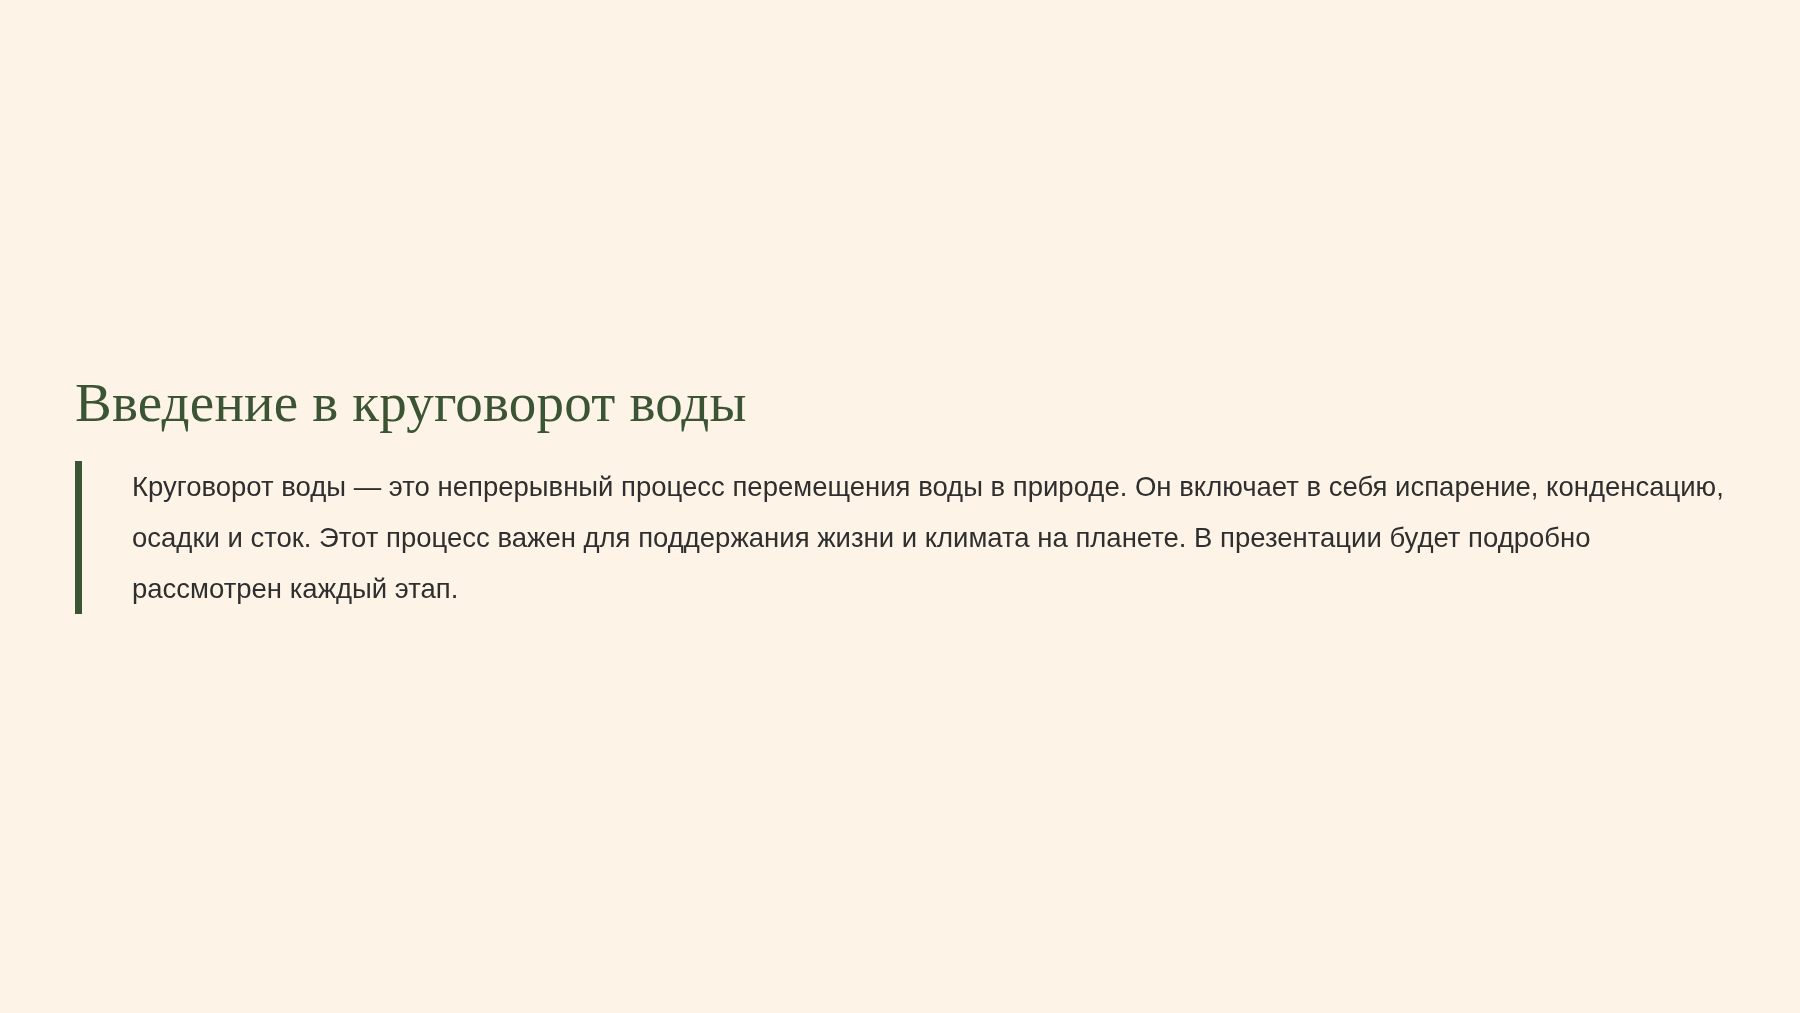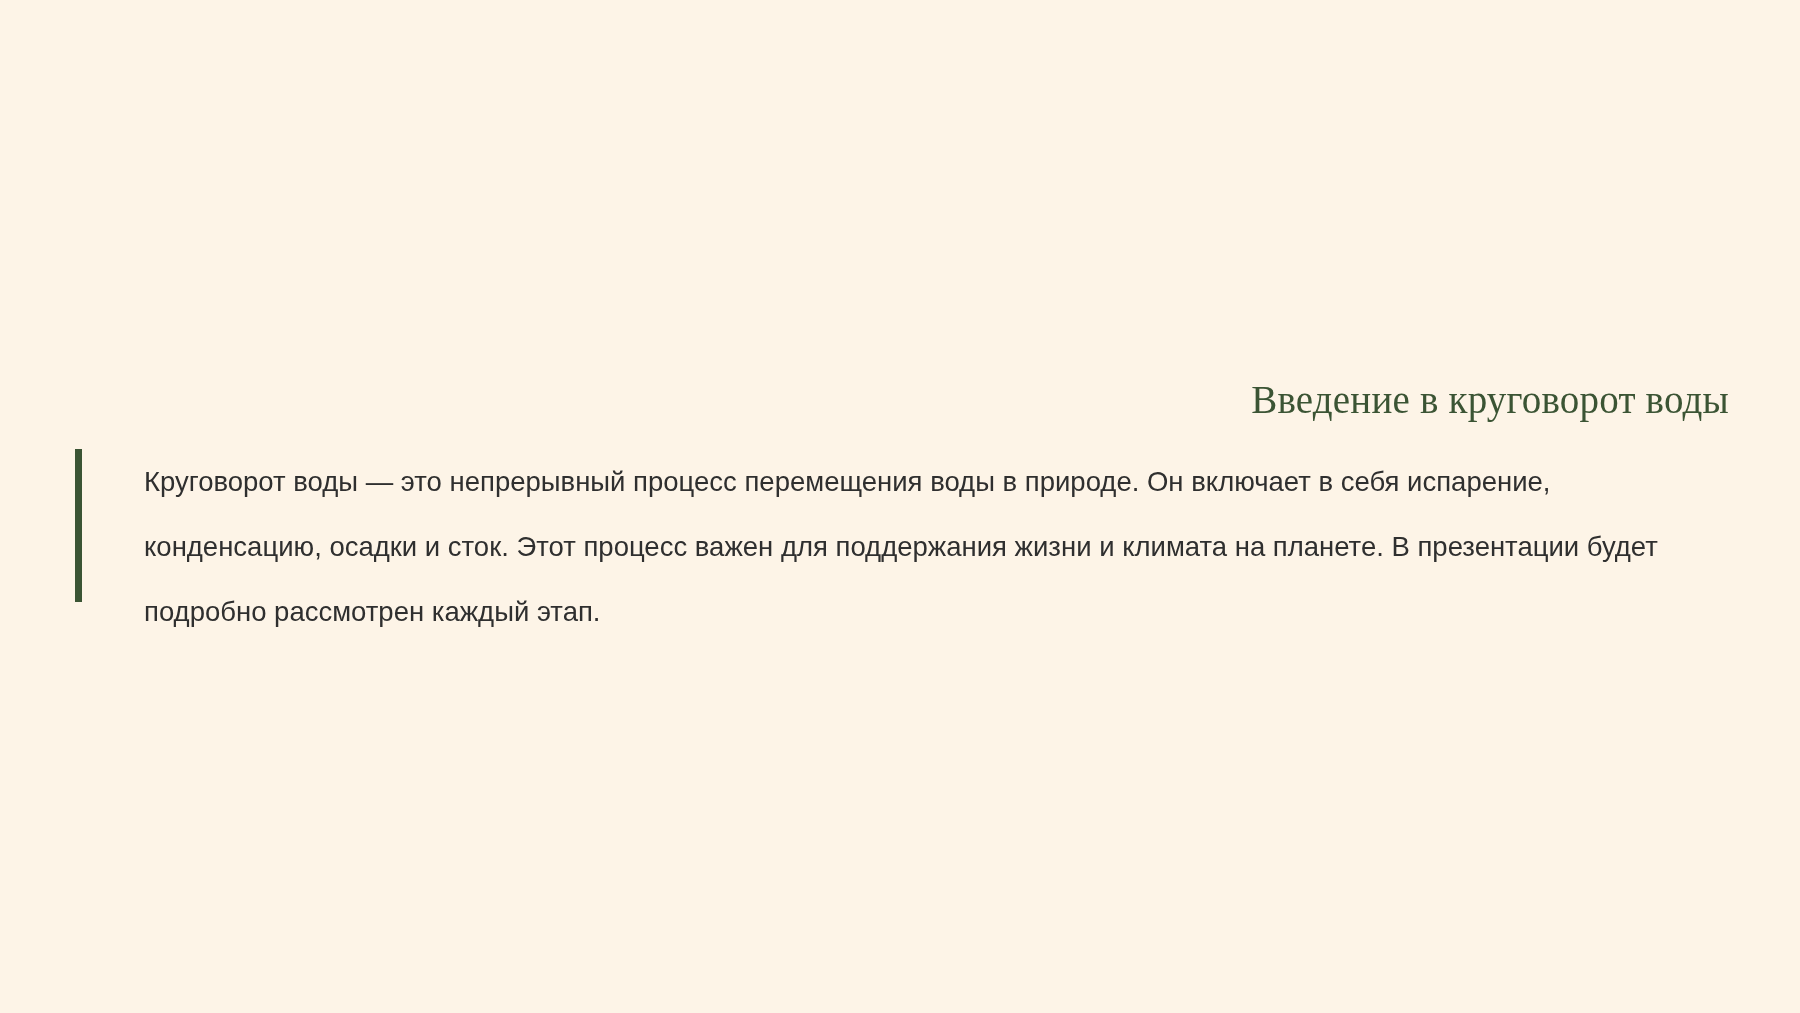--- a/index.html
+++ b/index.html
@@ -26,28 +26,27 @@
 
   .slide-content {
     position: absolute;
     left: 75px;
     top: 372px;
     width: 1660px;
   }
 
   .slide-title {
     font-family: "Liberation Serif", "DejaVu Serif", serif;
-    font-size: 39px;
+    font-size: 55px;
     line-height: 1.12;
     font-weight: 400;
     color: #3b5434;
     letter-spacing: 0.2px;
-    margin: 6px;
+    margin: 0;
     white-space: nowrap;
-    text-align: right;
   }
 
   .body-block {
     position: relative;
     margin-top: 27px;
     padding-left: 57px;
     min-height: 153px;
     box-sizing: border-box;
   }
 
@@ -56,24 +55,24 @@
     left: 0;
     top: 0;
     width: 7px;
     height: 153px;
     background: #3b5434;
   }
 
   .body-text {
     font-family: "Liberation Sans", sans-serif;
     font-size: 27.5px;
-    line-height: 65px;
+    line-height: 51px;
     font-weight: 400;
     color: #2f2f2f;
-    margin: 12px;
+    margin: 0;
     max-width: 1600px;
     text-align: left;
   }
 </style>
 </head>
 <body>
 
 <div class="slide">
 
   <div class="slide-content">

